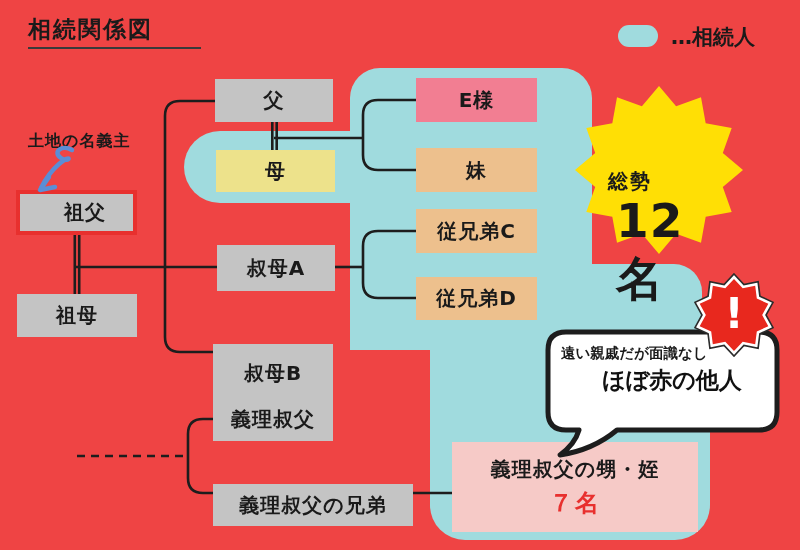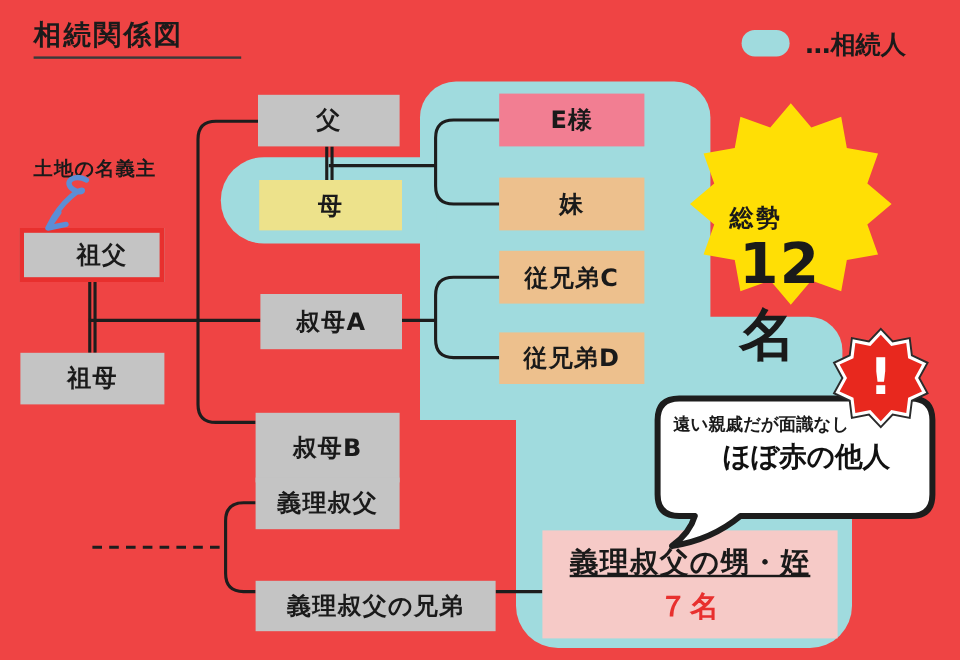--- a/index.html
+++ b/index.html
@@ -39,21 +39,21 @@
   #speech-bubble{position:absolute;left:545px;top:328px;width:240px;height:135px;z-index:5;}
   #bubble-line1{position:absolute;left:561px;top:344px;width:210px;font-size:14.5px;font-weight:700;color:#1a1a1a;z-index:6;}
   #bubble-line2{position:absolute;left:572px;top:365px;width:200px;text-align:center;font-size:23px;font-weight:700;color:#111;z-index:6;}
   
   #alert-badge{position:absolute;left:691px;top:272px;width:86px;height:86px;z-index:6;}
   #alert-badge-mark{position:absolute;left:691px;top:277px;width:86px;height:72px;display:flex;align-items:center;justify-content:center;
                     color:#fff;font-size:42px;font-weight:700;z-index:6;}
   
   #nephews-box{position:absolute;left:452px;top:442px;width:246px;height:90px;background:#f6cac7;z-index:3;
                display:flex;flex-direction:column;align-items:center;justify-content:center;}
-  #nephews-title{font-size:24px;font-weight:700;color:#1a1a1a;letter-spacing:1px;text-decoration:underline;}
+  #nephews-title{font-size:20px;font-weight:700;color:#1a1a1a;letter-spacing:1px;}
   #nephews-count{font-size:24px;font-weight:700;color:#e8302e;letter-spacing:2px;margin-top:4px;}
   #pointer-arrow{position:absolute;left:28px;top:142px;width:60px;height:60px;z-index:7;}
 </style>
 </head>
 <body>
 
 <div id="canvas">
 
   <div class="teal" id="teal-top"></div>
   <div class="teal" id="teal-mother"></div>

